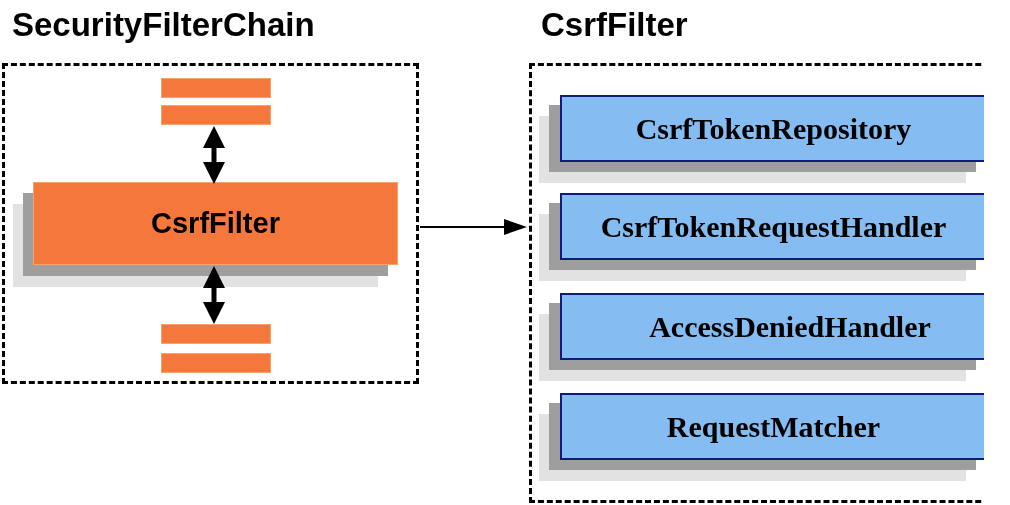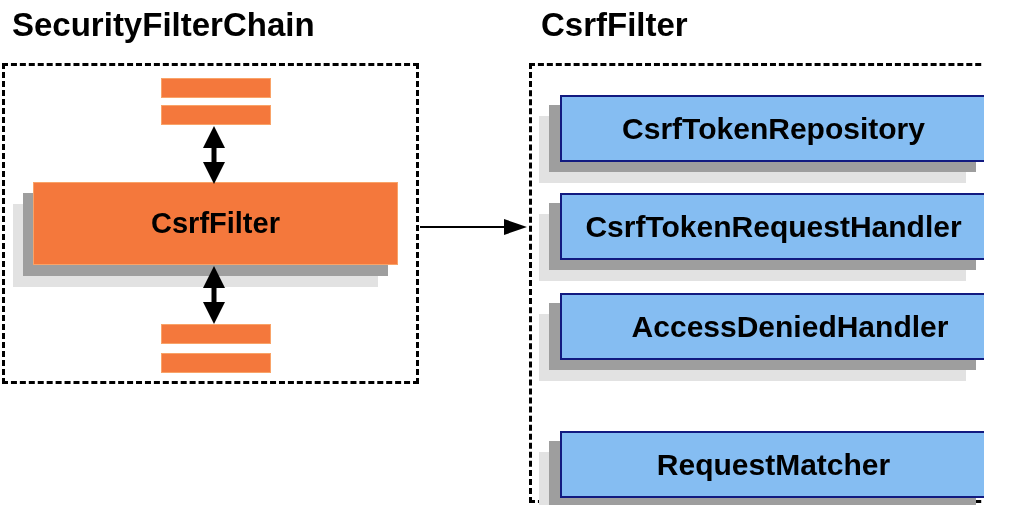--- a/index.html
+++ b/index.html
@@ -77,25 +77,26 @@
     position: absolute;
     left: 560px;
     width: 427px; height: 67px;
     box-sizing: border-box;
     background: #85BDF2;
     border: 2px solid #121A80;
     box-shadow: -11px 10px 0 #9E9E9E, -21px 21px 0 #E2E2E2;
     display: flex;
     align-items: center;
     justify-content: center;
+    font-family: Liberation Serif, serif;
   }
   .comp-1 { top: 95px; }
   .comp-2 { top: 193px; text-align: center; }
   .comp-3 { top: 293px; padding-left: 33px; }
-  .comp-4 { top: 393px; margin-top: 38px; }
+  .comp-4 { top: 393px; }
   .component-box .comp-label {
     font-size: 30px;
     font-weight: bold;
     color: #000000;
     white-space: nowrap;
   }
 
   .arrow-layer {
     position: absolute;
     left: 0; top: 0;

